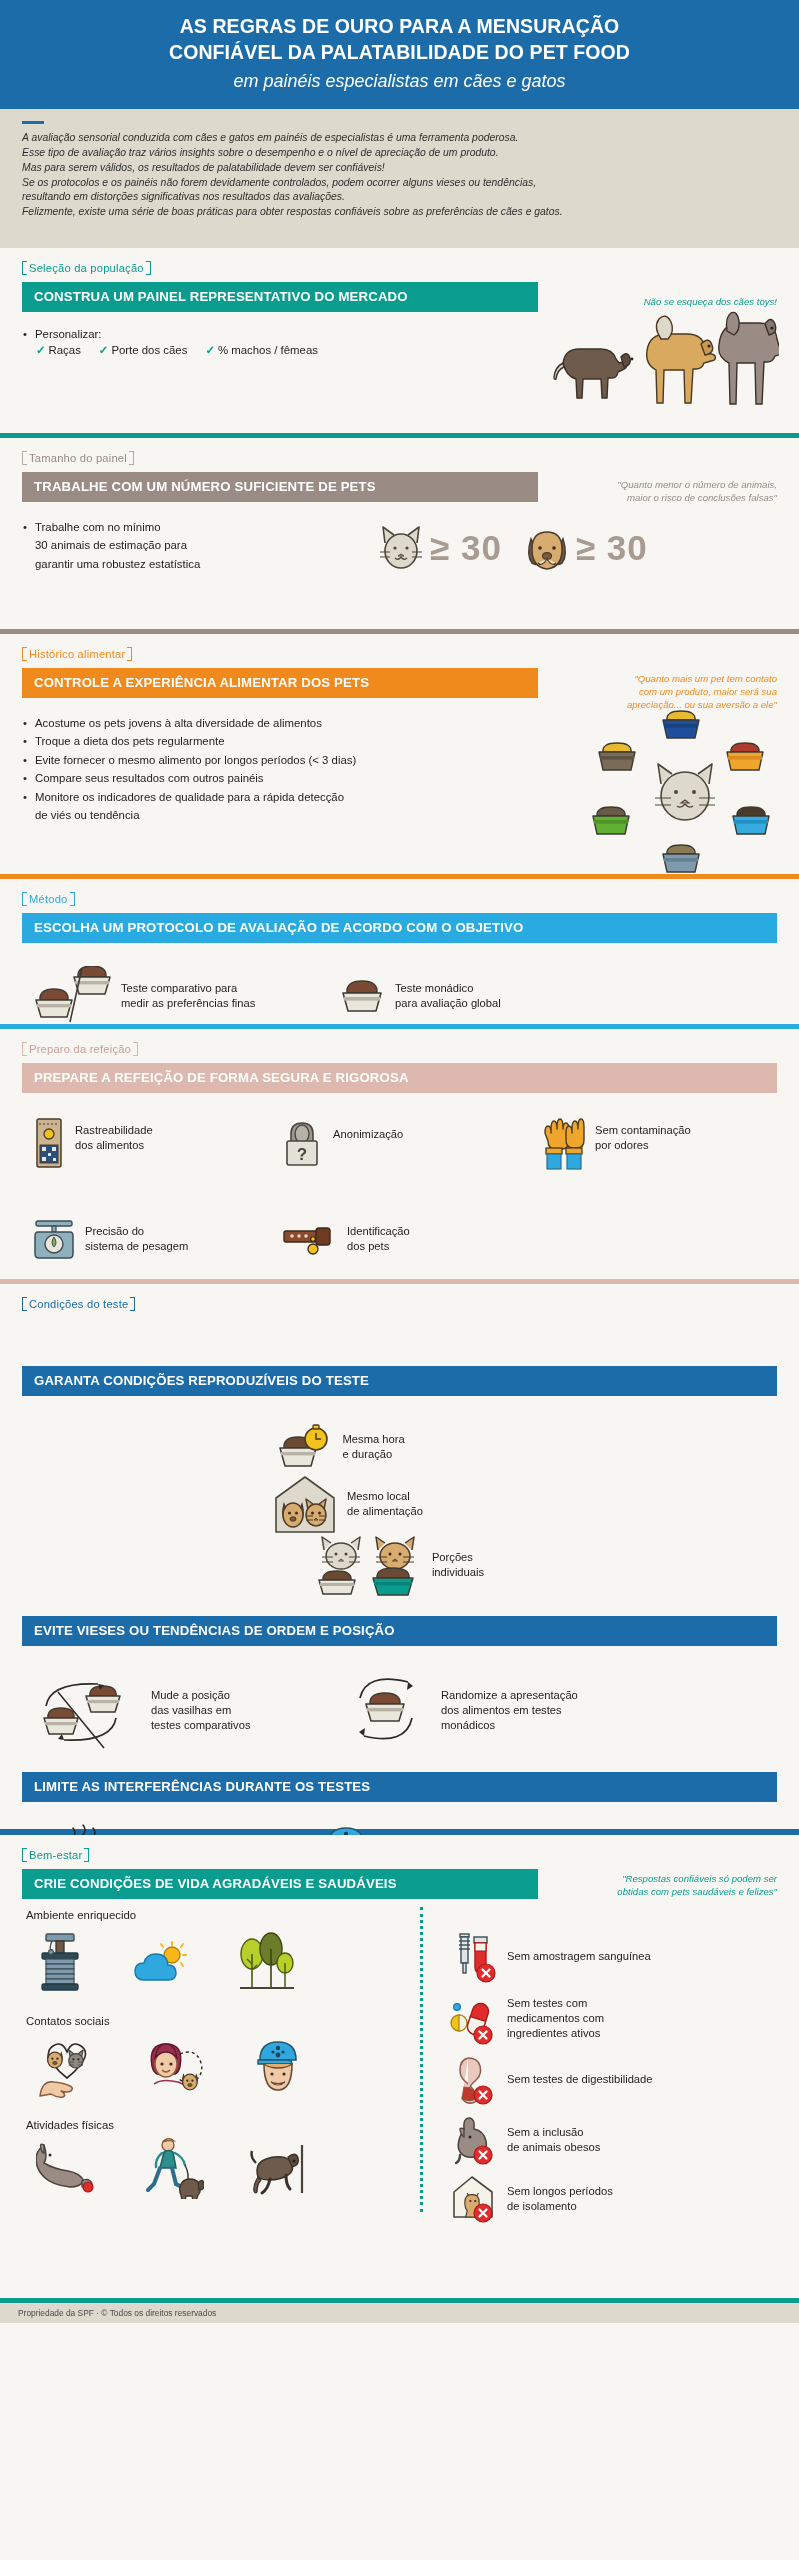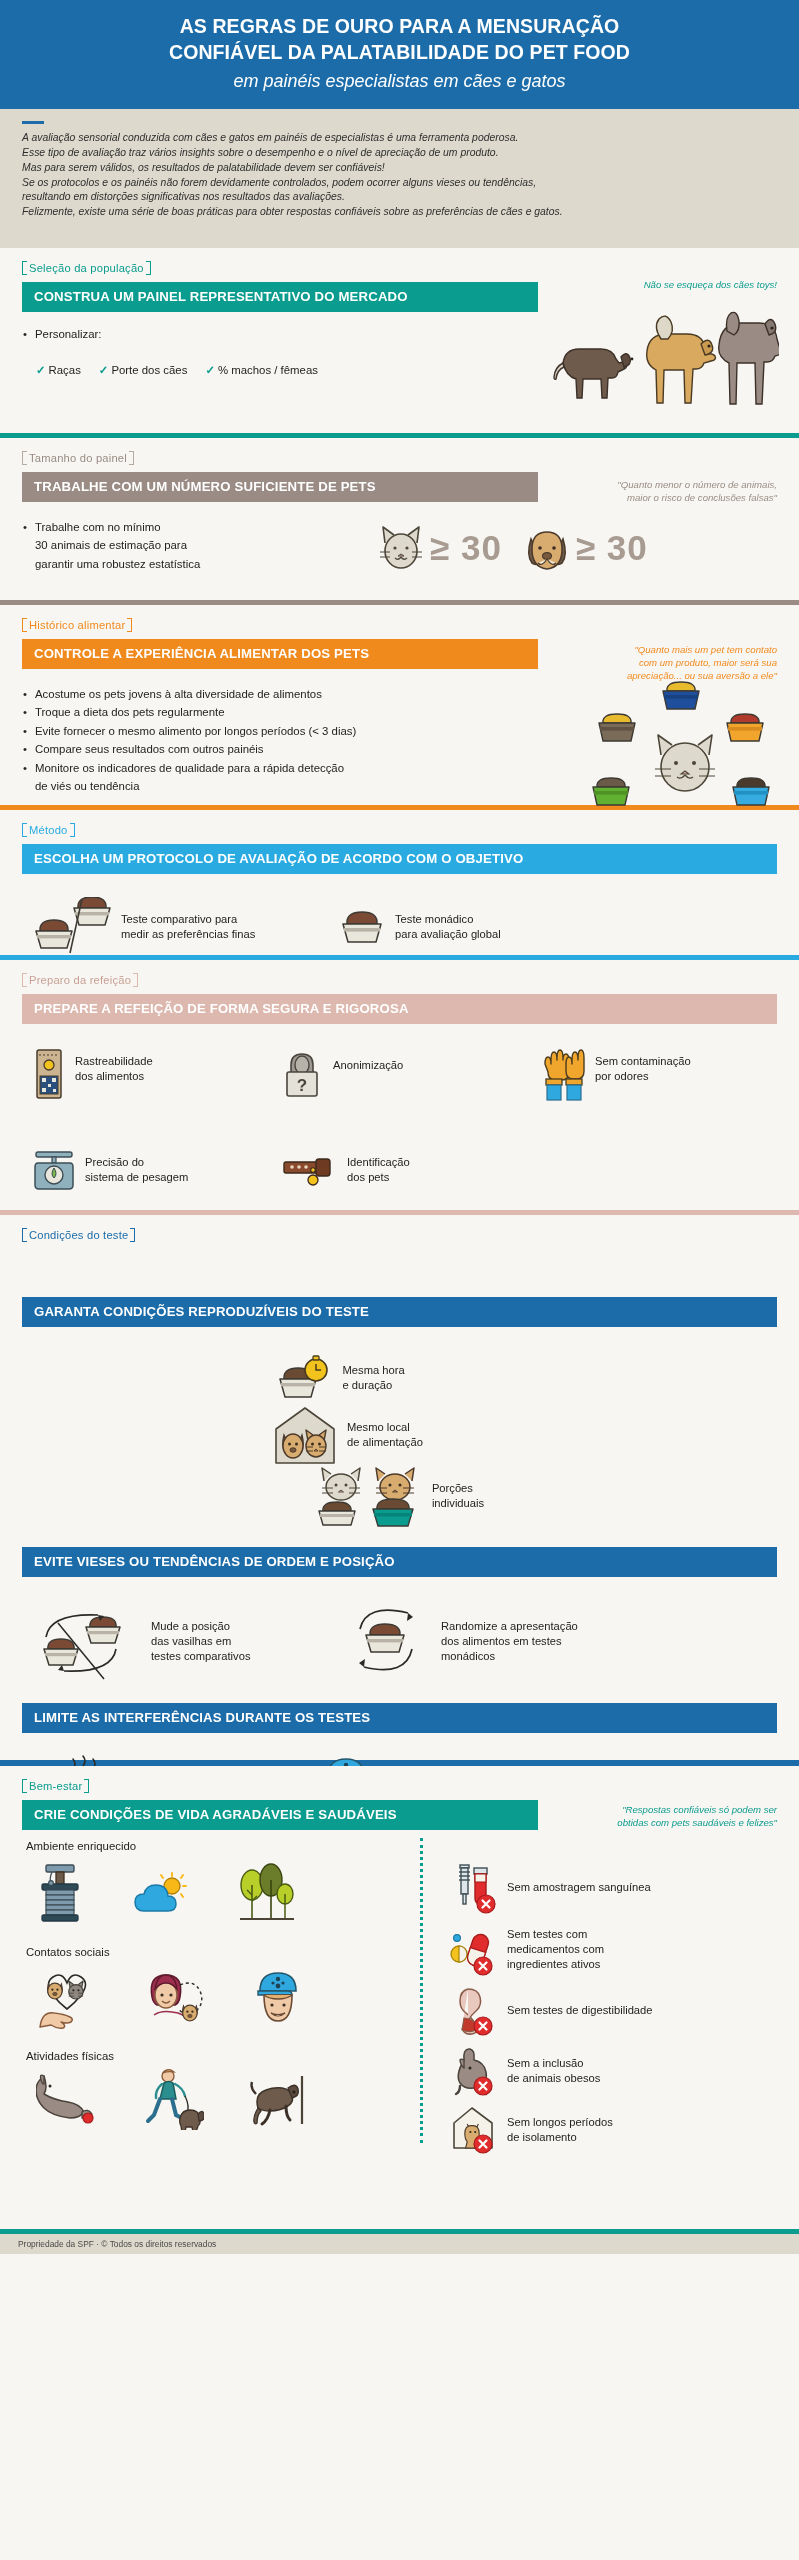--- a/index.html
+++ b/index.html
@@ -112,21 +112,21 @@
     padding-left: 13px;
     position: relative;
   }
   .bullets li::before {
     content: "\2022";
     position: absolute;
     left: 1px;
     color: #232323;
   }
 
-  .checks { margin-top: 20px; padding-left: 14px; display: flex; gap: 18px; }
+  .checks { margin-top: 0; padding-left: 14px; display: flex; gap: 18px; }
   .check { font-size: 11.4px; color: #232323; white-space: nowrap; }
   .check .mk { color: #0a9c8e; font-weight: bold; margin-right: 3px; }
 
   
   .iconrow { display: flex; align-items: center; }
   .iconitem { display: flex; align-items: center; gap: 9px; }
   .iconitem .lbl {
     font-size: 11.2px;
     color: #232323;
     line-height: 1.33;
@@ -183,21 +183,21 @@
     <style>
       [data-name="section-tag-selecao-populacao"]::before,[data-name="section-tag-selecao-populacao"]::after{border-color:#0a9c8e;}
       [data-name="section-tag-tamanho-painel"]::before,[data-name="section-tag-tamanho-painel"]::after{border-color:#b6aaa2;}
       [data-name="section-tag-historico-alimentar"]::before,[data-name="section-tag-historico-alimentar"]::after{border-color:#f18a1d;}
       [data-name="section-tag-metodo"]::before,[data-name="section-tag-metodo"]::after{border-color:#29abe2;}
       [data-name="section-tag-preparo-refeicao"]::before,[data-name="section-tag-preparo-refeicao"]::after{border-color:#dcb8ae;}
       [data-name="section-tag-condicoes-teste"]::before,[data-name="section-tag-condicoes-teste"]::after{border-color:#1b6ca8;}
       [data-name="section-tag-bem-estar"]::before,[data-name="section-tag-bem-estar"]::after{border-color:#0a9c8e;}
     </style>
     <div class="band narrow" data-name="section-band-selecao-populacao" style="background:#0a9c8e;">CONSTRUA UM PAINEL REPRESENTATIVO DO MERCADO</div>
-    <div class="quote" data-name="section-quote-selecao-populacao" style="color:#0a9c8e;top:30px;">Não se esqueça dos cães toys!</div>
+    <div class="quote" data-name="section-quote-selecao-populacao" style="color:#0a9c8e;top:47px;">Não se esqueça dos cães toys!</div>
 
     <ul class="bullets" data-name="bullet-list-personalizar">
       <li data-name="bullet-item">Personalizar:</li>
     </ul>
     <div class="checks" data-name="check-list">
       <span class="check" data-name="check-item-racas"><span class="mk" data-name="check-icon">✓</span><span data-name="check-label">Raças</span></span>
       <span class="check" data-name="check-item-porte"><span class="mk" data-name="check-icon">✓</span><span data-name="check-label">Porte dos cães</span></span>
       <span class="check" data-name="check-item-machos-femeas"><span class="mk" data-name="check-icon">✓</span><span data-name="check-label">% machos / fêmeas</span></span>
     </div>
 
@@ -219,21 +219,21 @@
         <path d="M178 42 q2-22 22-22 h18 q16 0 18 16 l2 7 q6-1 8 3 q2 4-5 5 l-7 2 q-2 6-8 6 h-3 l-2 42 h-6 l-1-41 h-18 l-1 41 h-6 l-1-41 q-12-6-10-18z" transform="translate(-8,0)"></path>
       </g>
       <path d="M178 28 q-2-14 4-18 q6-3 8 8 q1 10-5 14z" fill="#9a8c85" stroke="#3c3129" stroke-width="1.4"></path>
       <path d="M216 21 q6-9 10 0 q3 9-6 11z" fill="#857871" stroke="#3c3129" stroke-width="1.4"></path>
       <circle cx="223" cy="25" r="1.6" fill="#2a231d"></circle>
     </svg>
   </div>
 
   <div data-name="divider-teal" style="height:5px;background:#0a9c8e;"></div>
 
-  <div class="section" data-name="section-tamanho-painel" style="height:162px;">
+  <div class="section" data-name="section-tamanho-painel" style="height:191px;">
     <span class="tag" data-name="section-tag-tamanho-painel" style="color:#9a8c85;">Tamanho do painel</span>
     <div class="band narrow" data-name="section-band-tamanho-painel" style="background:#9a8c85;">TRABALHE COM UM NÚMERO SUFICIENTE DE PETS</div>
     <div class="quote" data-name="section-quote-tamanho-painel" style="color:#9a8c85;top:40px;">
       <div data-name="quote-line1">"Quanto menor o número de animais,</div>
       <div data-name="quote-line2">maior o risco de conclusões falsas"</div>
     </div>
 
     <ul class="bullets" data-name="bullet-list-minimo" style="margin-top:16px;">
       <li data-name="bullet-item">
         <span data-name="bullet-line1">Trabalhe com no mínimo</span><br>
@@ -265,21 +265,21 @@
           <ellipse cx="23" cy="33" rx="4.5" ry="3.4" fill="#7a5a3d" stroke="#4c3a2b" stroke-width="1.2"></ellipse>
           <path d="M23 36 q-5 8-9 4 M23 36 q5 8 9 4" fill="#efe6d6" stroke="#4c3a2b" stroke-width="1.2"></path>
         </svg>
         <span class="ge" data-name="dog-count-label">≥ 30</span>
       </div>
     </div>
   </div>
 
   <div data-name="divider-taupe" style="height:5px;background:#9a8c85;"></div>
 
-  <div class="section" data-name="section-historico-alimentar" style="height:200px;">
+  <div class="section" data-name="section-historico-alimentar" style="height:240px;">
     <span class="tag" data-name="section-tag-historico-alimentar" style="color:#f18a1d;">Histórico alimentar</span>
     <div class="band narrow" data-name="section-band-historico-alimentar" style="background:#f18a1d;">CONTROLE A EXPERIÊNCIA ALIMENTAR DOS PETS</div>
     <div class="quote" data-name="section-quote-historico-alimentar" style="color:#f18a1d;top:38px;">
       <div data-name="quote-line1">"Quanto mais um pet tem contato</div>
       <div data-name="quote-line2">com um produto, maior será sua</div>
       <div data-name="quote-line3">apreciação... ou sua aversão a ele"</div>
     </div>
 
     <ul class="bullets" data-name="bullet-list-historico" style="margin-top:16px;">
       <li data-name="bullet-item">Acostume os pets jovens à alta diversidade de alimentos</li>

